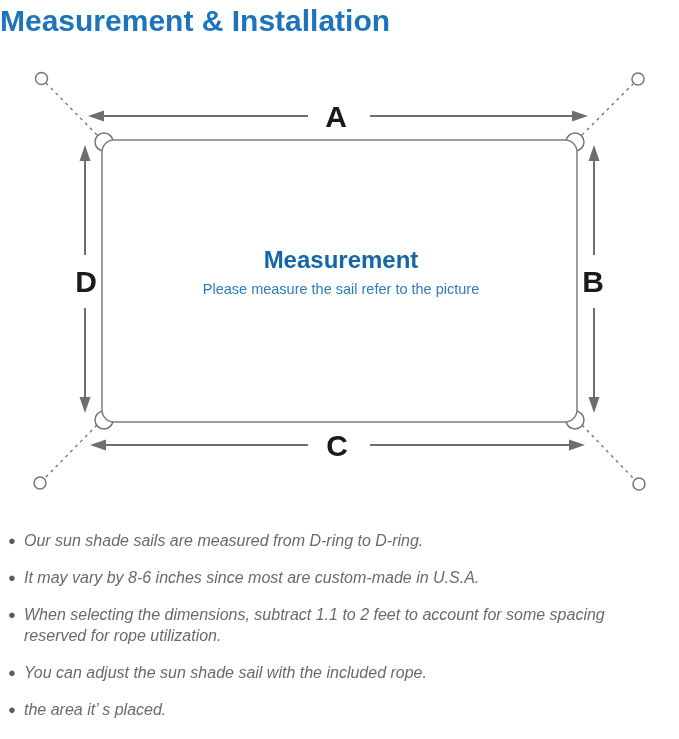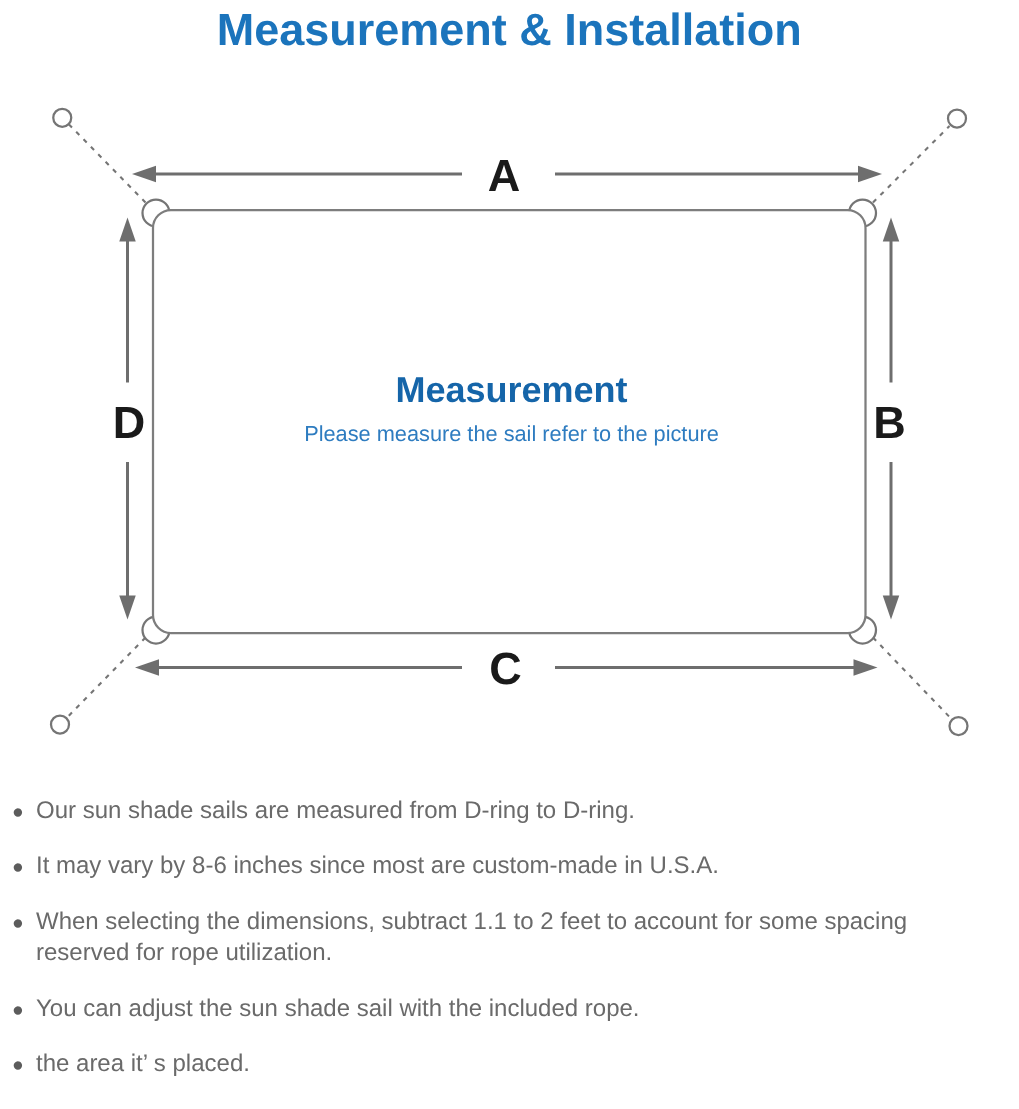--- a/index.html
+++ b/index.html
@@ -9,21 +9,21 @@
     font-family:"Liberation Sans", sans-serif;
     overflow:hidden;
   }
   .page{width:679px;height:739px;position:relative;}
 
   
   h1.page-title{
     margin:0;
     padding-top:5px;
     height:33px;
-    text-align:center;
+    text-align:left;
     font-size:30px;
     line-height:32px;
     font-weight:bold;
     color:#1b74bc;
     letter-spacing:0px;
   }
 
   
   .diagram{width:679px;height:474px;position:relative;}
   svg{display:block;}
@@ -42,21 +42,21 @@
     font-size:16px;
     line-height:21px;
   }
   ul.notes .dot{
     flex:0 0 16px;
     width:16px;
     font-size:13px;
     line-height:21px;
     color:#5c5c5c;
   }
-  ul.notes .txt{flex:1 1 auto;}
+  ul.notes .txt{flex:1 1 auto;font-style:italic;}
   ul.notes .ln{display:block;}
   ul.notes .ln:empty{display:none;}
 </style>
 </head>
 <body>
 
 <div class="page">
 
   <h1 class="page-title">Measurement &amp; Installation</h1>
 

